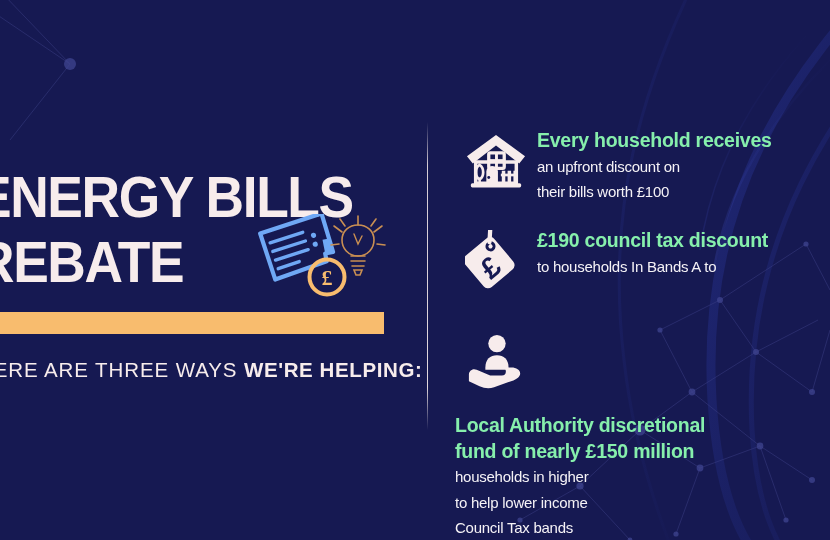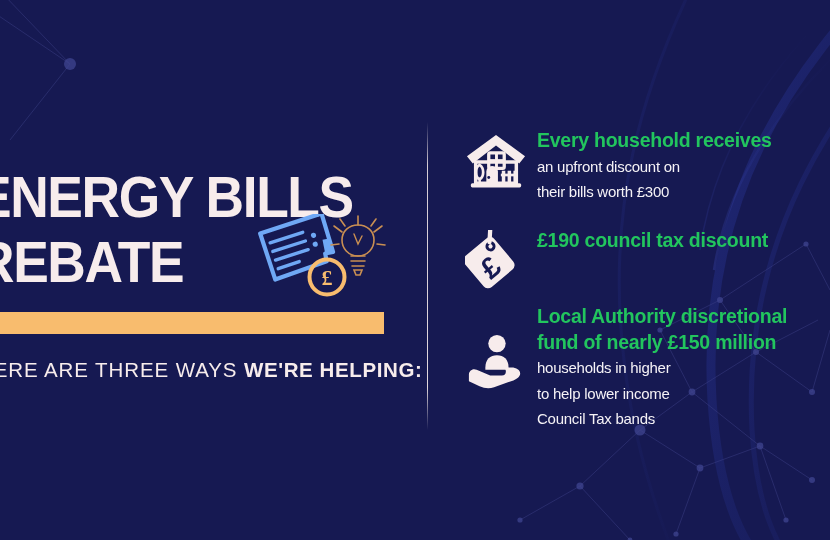--- a/index.html
+++ b/index.html
@@ -125,41 +125,41 @@
     height: 80px;
     display: flex;
     align-items: flex-start;
     justify-content: center;
   }
   .point-text {
     flex: 1 1 auto;
     padding-top: 1px;
   }
   .p-head {
-    color: #22c55e;
+    color: #86efac;
     font-weight: 700;
     font-size: 19.5px;
     line-height: 25.5px;
     letter-spacing: -0.25px;
     white-space: nowrap;
   }
   .p-body {
     color: #F5F2F6;
     font-weight: 400;
     font-size: 15px;
     line-height: 25.5px;
     letter-spacing: -0.25px;
     white-space: nowrap;
   }
 
   #point-0 { top: 127px; }
   #point-0 .point-icon { padding-top: 6px; }
   #point-1 { top: 227px; }
   #point-1 .point-icon { padding-top: 3px; }
-  #point-2 { top: 303px; }
+  #point-2 { top: 303px; flex-direction: column; }
   #point-2 .point-icon { padding-top: 29px; }
 </style>
 </head>
 <body>
 
 <div id="stage">
 
   <svg id="bg-network" viewBox="0 0 830 540" xmlns="http://www.w3.org/2000/svg">
     <defs>
       <linearGradient id="arcGrad" x1="0" y1="0" x2="1" y2="1">
@@ -296,39 +296,40 @@
             </g>
 
             <path d="M15,33 C20,36 20,45 15,48 C10,45 10,36 15,33 Z" fill="none" stroke="#F7ECEC" stroke-width="2.8"></path>
             <rect x="13.8" y="46" width="2.6" height="7"></rect>
           </g>
         </svg>
       </div>
       <div class="point-text">
         <div class="p-head">Every household receives</div>
         <div class="p-body">an upfront discount on</div>
-        <div class="p-body">their bills worth £300</div>
+        <div class="p-body">their bills worth £100</div>
       </div>
     </div>
 
     <div class="point" id="point-1">
       <div class="point-icon">
         <svg viewBox="0 0 64 62" width="62" height="60" xmlns="http://www.w3.org/2000/svg">
           <g transform="rotate(-40 32 33)">
             <path d="M12,8 L40,8 A6,6 0 0 1 46,14 L46,44 A6,6 0 0 1 40,50 L12,50 A6,6 0 0 1 6,44 L6,14 A6,6 0 0 1 12,8 Z" fill="#F7ECEC"></path>
 
             <circle cx="38" cy="17" r="5.2" fill="#161952"></circle>
             <circle cx="38" cy="17" r="2.2" fill="#F7ECEC"></circle>
             <path d="M40,13 L56,-4" stroke="#F7ECEC" stroke-width="4.4" stroke-linecap="round" fill="none"></path>
             <text x="24" y="44" text-anchor="middle" font-family="Liberation Sans, sans-serif" font-size="30" font-weight="700" fill="#161952">£</text>
           </g>
         </svg>
       </div>
       <div class="point-text">
         <div class="p-head">£190 council tax discount</div>
+        <div class="p-body">to households In Bands A to</div>
       </div>
     </div>
 
     <div class="point" id="point-2">
       <div class="point-icon">
         <svg viewBox="0 0 64 62" width="62" height="60" xmlns="http://www.w3.org/2000/svg">
           <g fill="#F7ECEC">
             <circle cx="33" cy="12" r="9"></circle>
             <path d="M21,37 C21,28 26,24 33,24 C40,24 45,28 45,37 L45,39 L21,39 Z"></path>
 

